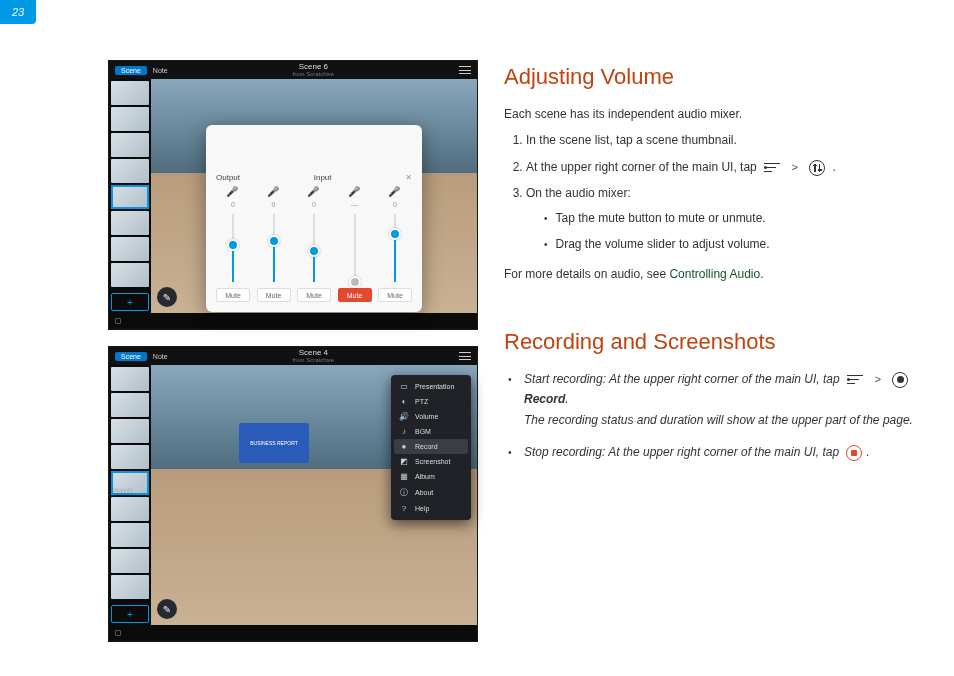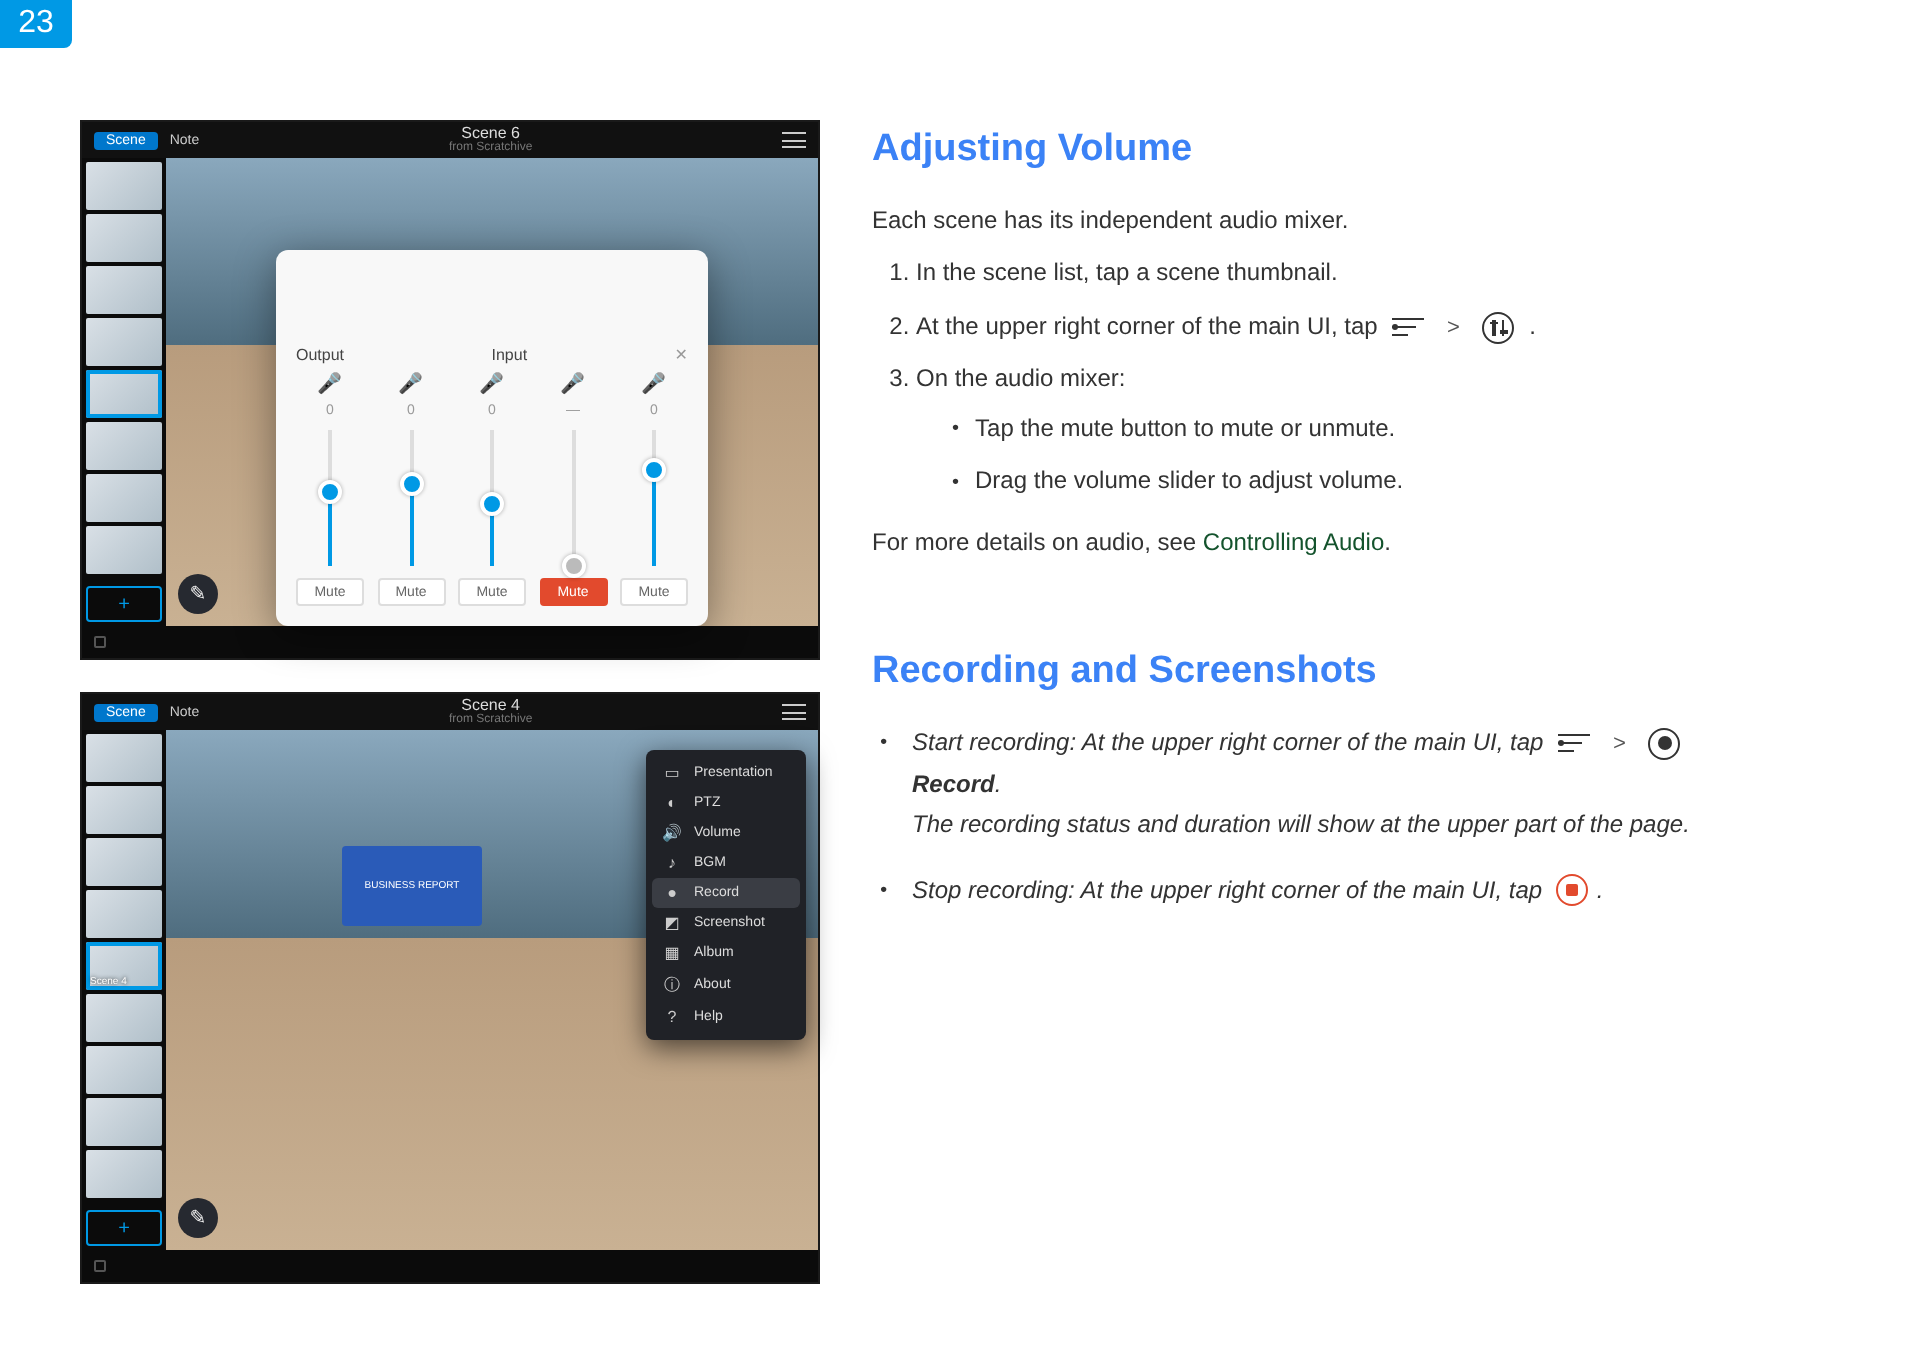--- a/index.html
+++ b/index.html
@@ -12,29 +12,30 @@
     height: 676px;
     position: relative;
     overflow: hidden;
   }
   .page-tab {
     position: absolute;
     top: 0; left: 0;
     width: 36px; height: 24px;
     background: #0099e5;
     color: #fff;
-    font-size: 16px;
+    font-size: 11px;
     display: flex;
     align-items: center;
     justify-content: center;
     border-bottom-right-radius: 4px;
+    font-style: italic;
   }
   .content {
     display: flex;
-    padding: 60px 30px 0 40px;
+    padding: 60px 30px 0 108px;
     gap: 26px;
   }
   .left-col { width: 370px; flex-shrink: 0; }
   .right-col { flex: 1; padding-top: 4px; }
 
   
   .app-frame {
     width: 370px;
     background: #111;
     border: 1px solid #1a1a1a;
@@ -181,23 +182,23 @@
   .presentation-board {
     position:absolute; top:58px; left:88px;
     width:70px; height:40px;
     background:#2a5bb8; border-radius:2px;
     display:flex; align-items:center; justify-content:center;
     color:#fff; font-size:5px; text-align:center;
   }
 
   
   h2.section {
-    color:#3b82f6;
-    font-weight:700;
-    font-size:19px;
+    color:#c2410c;
+    font-weight:400;
+    font-size:22px;
     margin-bottom:14px;
   }
   .right-col p, .right-col li { font-size:12px; line-height:1.7; color:#333; }
   ol.steps { list-style: decimal; padding-left: 22px; margin:6px 0 10px; }
   ol.steps > li { margin-bottom:6px; }
   ul.sub { list-style:none; padding-left:18px; margin-top:4px; }
   ul.sub li::before { content:"•"; color:#333; margin-right:8px; font-size:10px; vertical-align:middle;}
   ul.sub li { margin-bottom:6px; }
   ul.bul { list-style:none; padding-left:4px; }
   ul.bul > li { position:relative; padding-left:16px; margin-bottom:12px;font-style:italic; }

